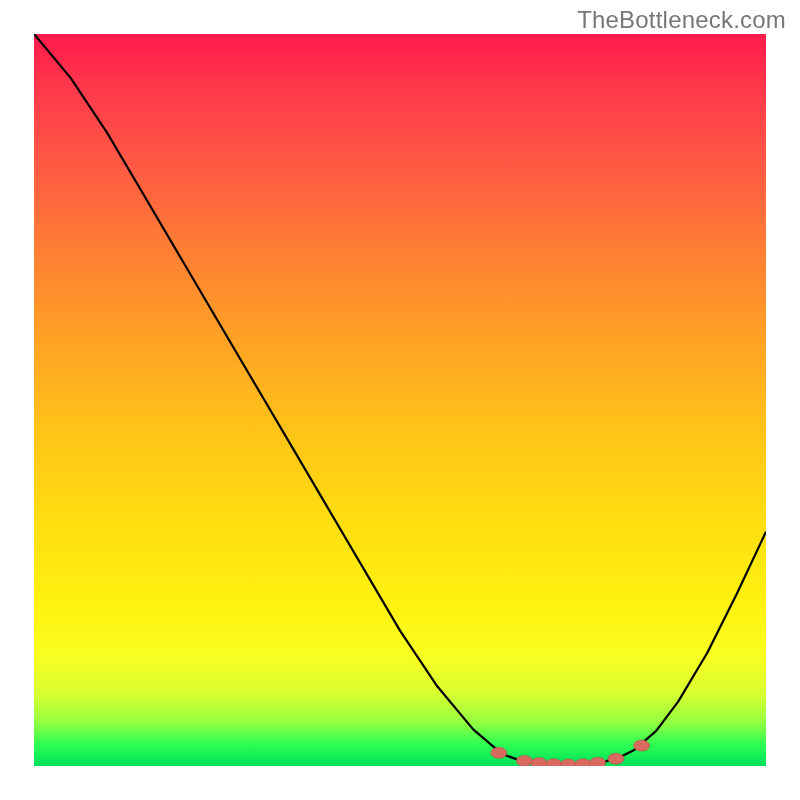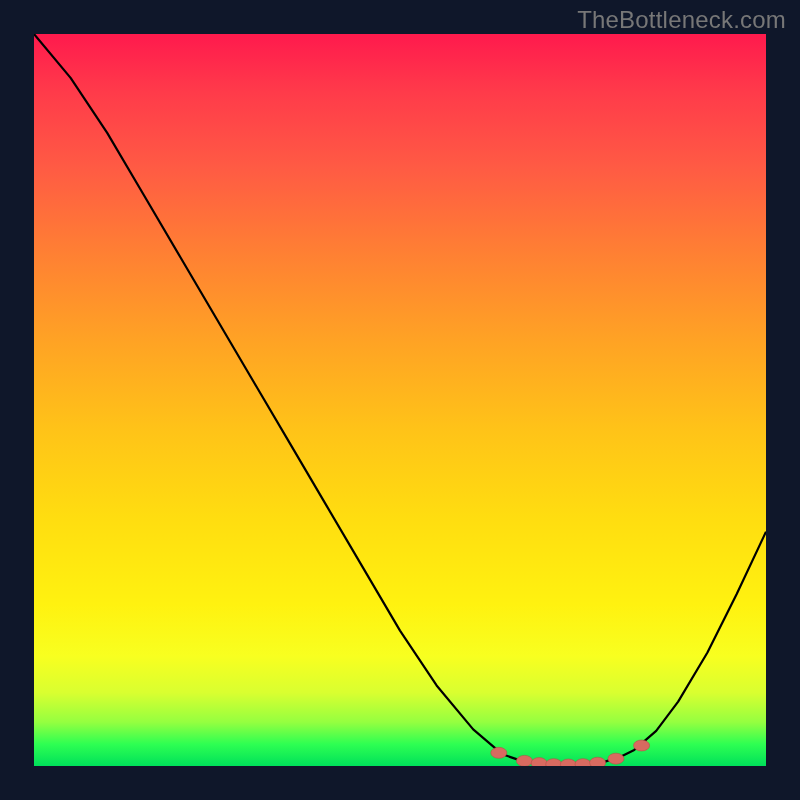--- a/index.html
+++ b/index.html
@@ -1,21 +1,21 @@
 <!DOCTYPE html>
 <html><head>
 <meta charset="utf-8">
 <style>
   * { margin: 0; padding: 0; box-sizing: border-box; }
   html, body { width: 800px; height: 800px; background: #000; overflow: hidden; }
   .container {
     position: relative;
     width: 800px;
     height: 800px;
-    background: #0f172a;
+    background: #ffffff;
   }
   .watermark {
     position: absolute;
     top: 6px;
     right: 14px;
     color: #777;
     font-family: Arial, Helvetica, sans-serif;
     font-size: 24px;
     font-weight: 400;
     letter-spacing: 0.2px;

